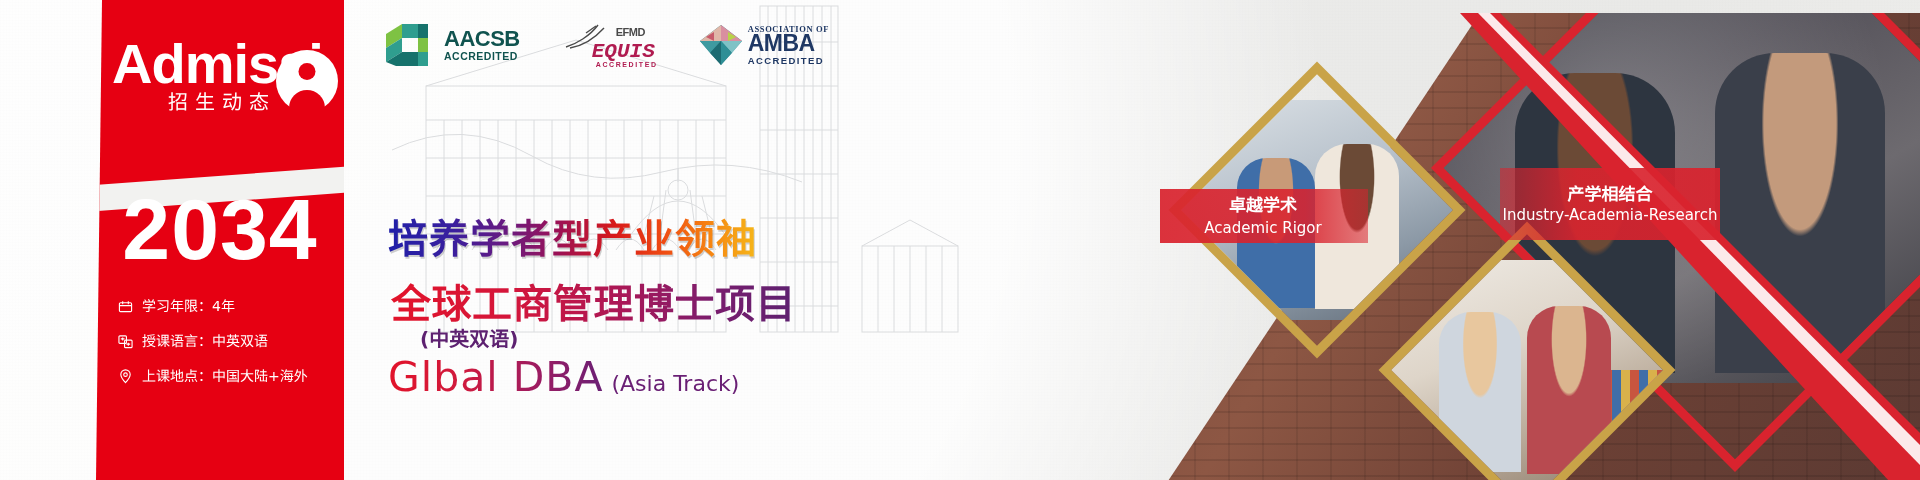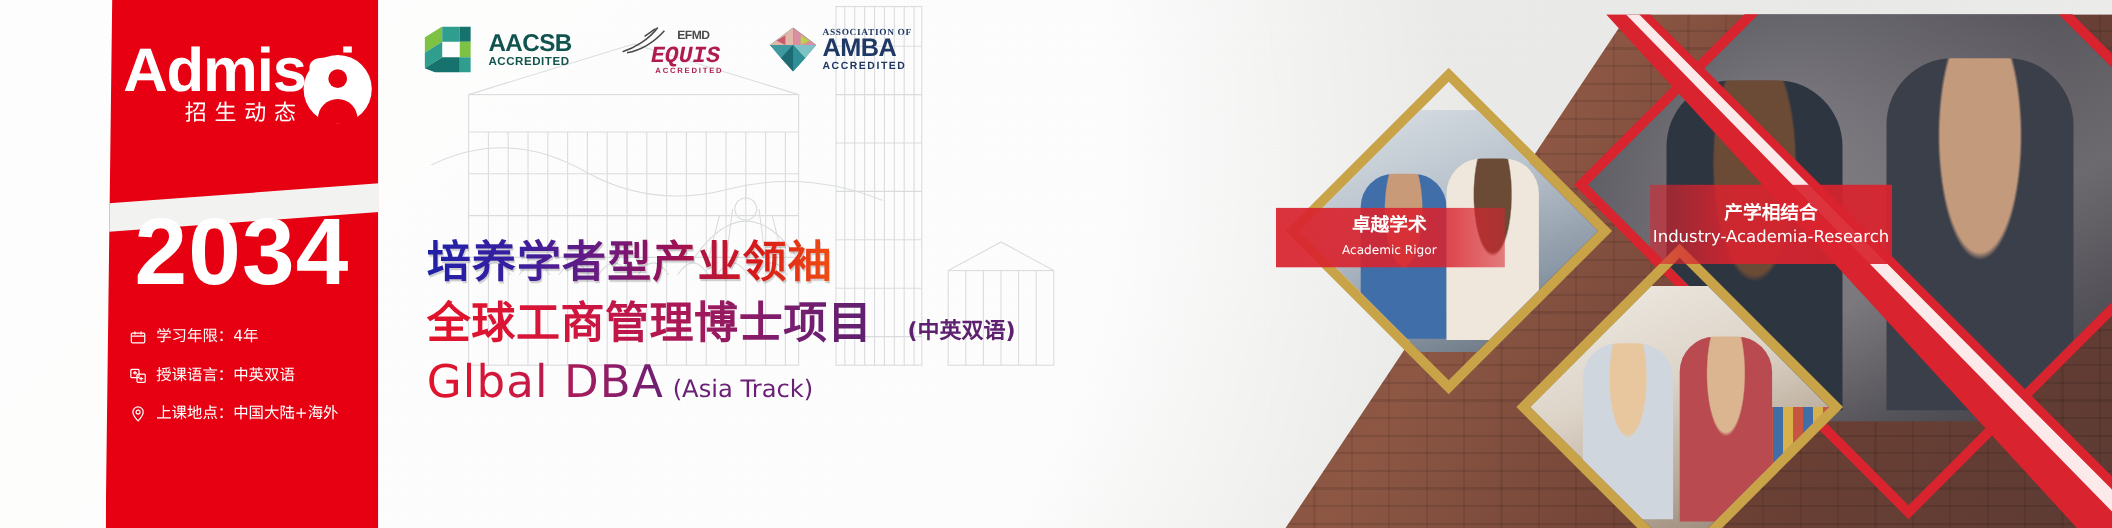--- a/index.html
+++ b/index.html
@@ -130,21 +130,21 @@
   }
   .h-cn1{
     font-size:40px;line-height:48px;font-weight:700;letter-spacing:1px;
     font-family:"DejaVu Sans",sans-serif;
     background:linear-gradient(90deg,#2020a8 0%,#3a1f9e 16%,#6c1a7e 30%,#9c1155 42%,#d81919 56%,#ef4b13 68%,#f68712 80%,#f6bb1a 92%,#f7d94b 100%);
     -webkit-background-clip:text;background-clip:text;color:transparent;
     -webkit-text-fill-color:transparent;
     filter:drop-shadow(1px 2px 0 rgba(0,0,0,.18));
     white-space:nowrap;
   }
-  .h-cn2-wrap{display:flex;align-items:baseline;margin-top:6px;white-space:nowrap;}
+  .h-cn2-wrap{display:flex;align-items:baseline;margin-top:16px;white-space:nowrap;flex-direction:column;}
   .h-cn2{
     font-size:40px;line-height:50px;font-weight:700;letter-spacing:.5px;
     font-family:"DejaVu Sans",sans-serif;
     background:linear-gradient(90deg,#e2132a 0%,#d4163b 30%,#a81858 58%,#7a1d6e 80%,#5d2170 100%);
     -webkit-background-clip:text;background-clip:text;color:transparent;
     -webkit-text-fill-color:transparent;
   }
   .h-cn2-sub{
     font-size:20px;line-height:20px;font-weight:700;
     font-family:"DejaVu Sans",sans-serif;color:#5d2170;margin-left:3px;padding-left:29px;
@@ -211,21 +211,21 @@
   .dm2 .f1{position:absolute;left:62px;top:52px;width:82px;height:160px;background:radial-gradient(ellipse at 50% 20%,#e8c79e 0 28%,#cfd6de 30% 100%);border-radius:32px 32px 0 0;}
   .dm2 .f2{position:absolute;left:150px;top:46px;width:84px;height:168px;background:radial-gradient(ellipse at 50% 20%,#dbb58f 0 28%,#b84a50 30% 100%);border-radius:32px 32px 0 0;}
   .dm2 .shelf{position:absolute;left:226px;top:110px;width:74px;height:110px;background:repeating-linear-gradient(90deg,#c8553f 0 9px,#3f6ea8 9px 18px,#d9b14b 18px 27px);}
 
   .label{
     position:absolute;z-index:9;text-align:center;color:#fff;
     font-family:"DejaVu Sans",sans-serif;
     display:flex;flex-direction:column;justify-content:center;align-items:center;
   }
   .label .cn{font-size:17px;line-height:23px;font-weight:700;}
-  .label .en{font-size:11px;line-height:22px;font-weight:400;}
+  .label .en{font-size:15px;line-height:22px;font-weight:400;}
   .label .en.multi{font-size:15px;line-height:19px;}
 
   .lb1{right:552px;top:176px;width:210px;height:54px;
        background:linear-gradient(90deg,rgba(217,35,46,.93) 0%,rgba(217,35,46,.88) 70%,rgba(217,35,46,.55) 100%);}
   .lb2{right:200px;top:155px;width:220px;height:72px;
        background:linear-gradient(90deg,rgba(217,35,46,.55) 0%,rgba(217,35,46,.9) 35%,rgba(217,35,46,.93) 100%);}
   .lb3{right:330px;top:312px;width:222px;height:54px;
        background:linear-gradient(90deg,rgba(217,35,46,.5) 0%,rgba(217,35,46,.9) 40%,rgba(217,35,46,.93) 100%);}
 
   .red-sash{

